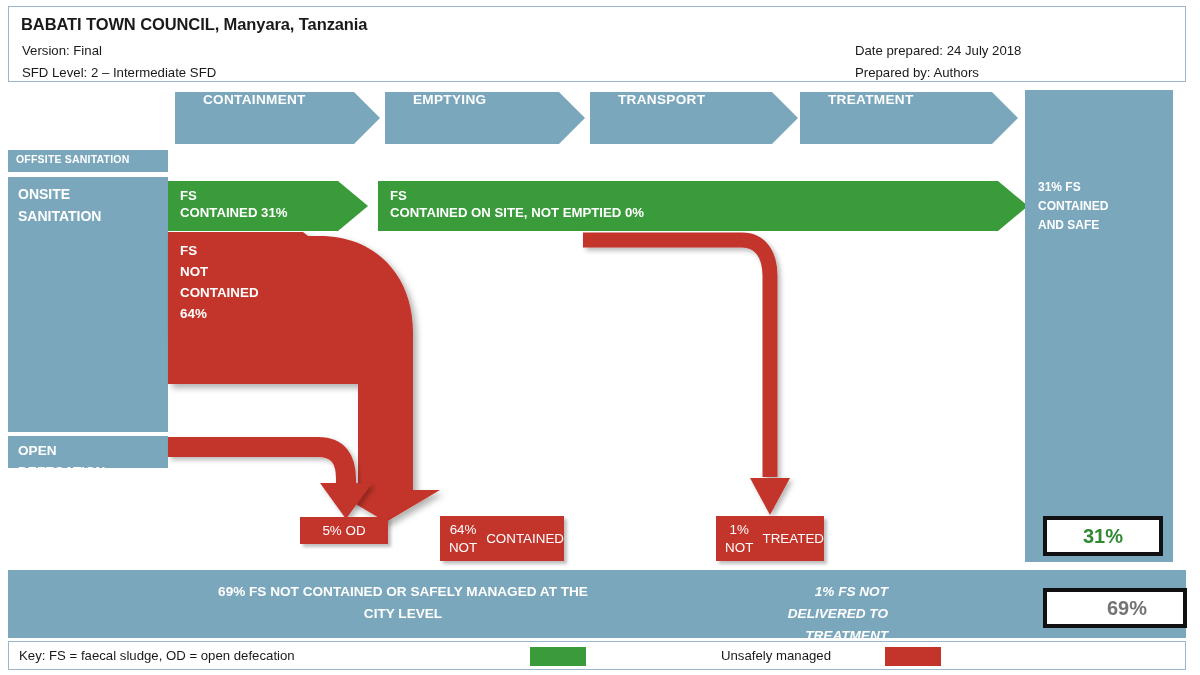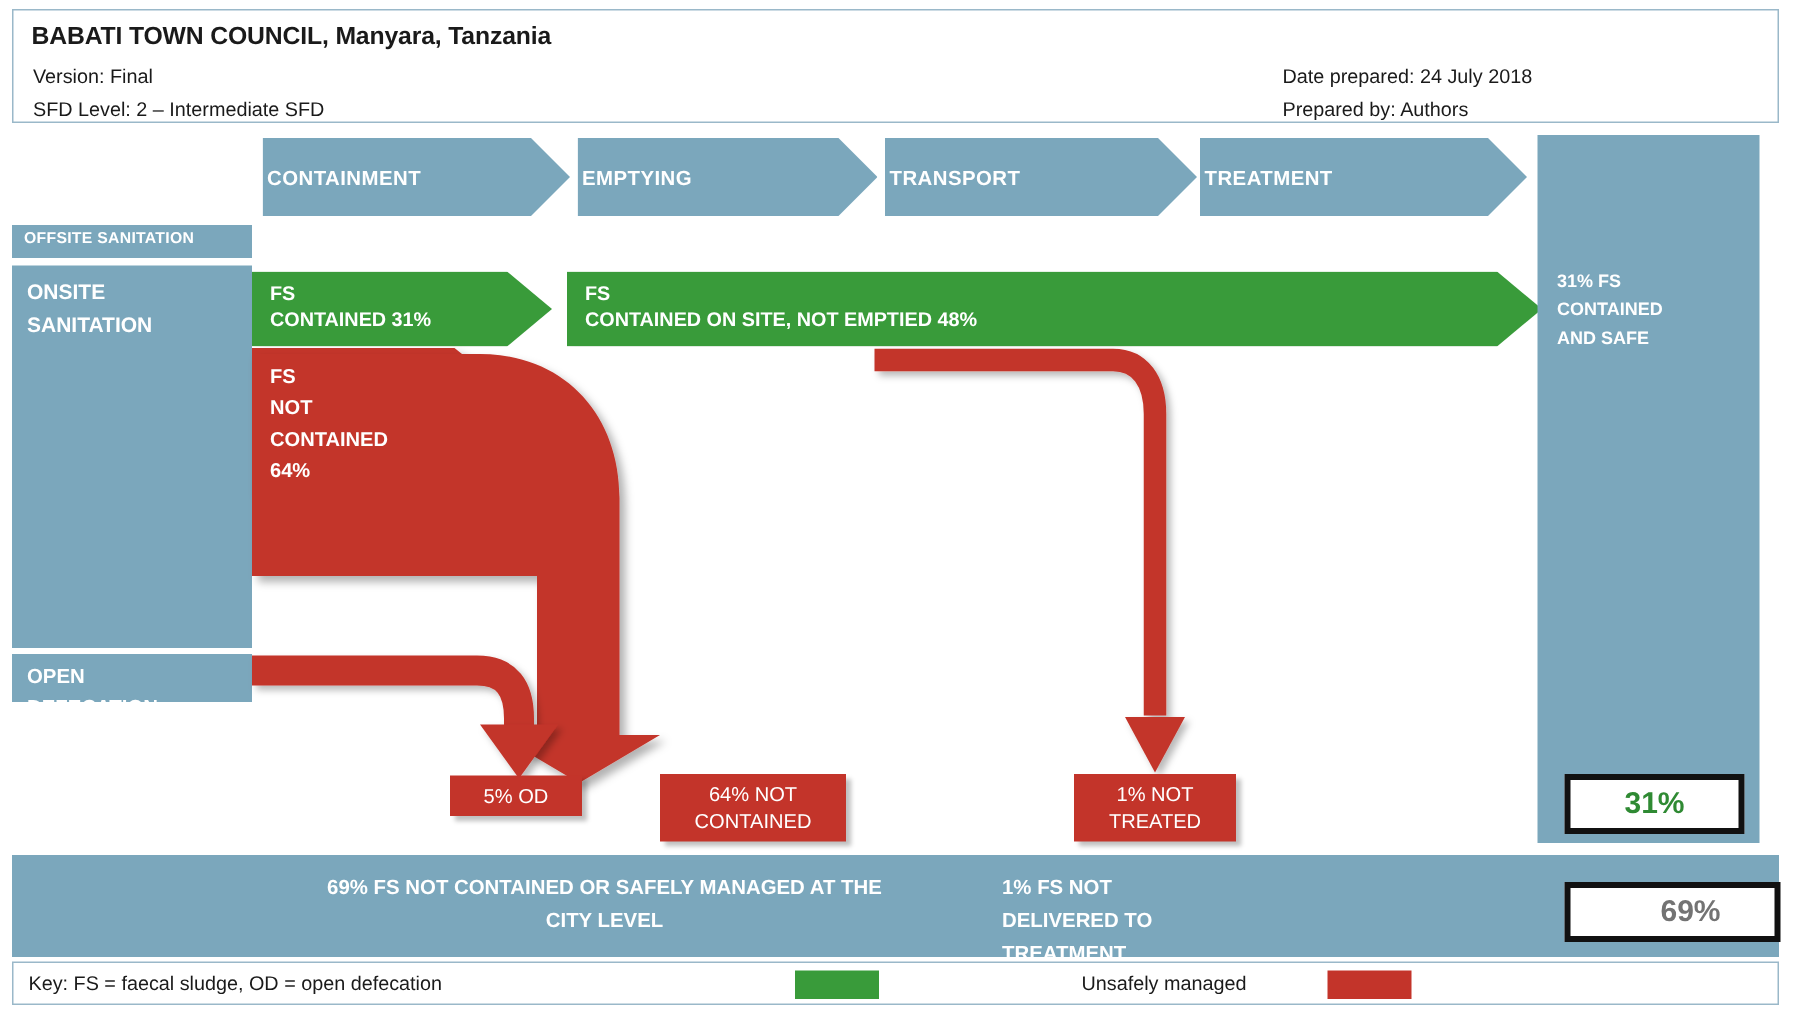--- a/index.html
+++ b/index.html
@@ -13,22 +13,22 @@
   .h-line{position:absolute;left:13px;font-size:13.2px;color:#1a1a1a;}
   .h-v{top:36px;} .h-s{top:58px;}
   .h-r{position:absolute;left:846px;font-size:13.2px;color:#1a1a1a;}
   .h-d{top:36px;} .h-p{top:58px;}
 
   
   .blue{position:absolute;background:#7ba7bc;box-sizing:border-box;}
   .blue-lbl{color:#ffffff;font-weight:bold;}
 
   
-  .stage{position:absolute;height:52px;background:#7ba7bc;display:flex;align-items:center;
-         box-sizing:border-box;padding-left:3px;
+  .stage{position:absolute;height:52px;background:#7ba7bc;display:flex;
+         box-sizing:border-box;padding-left:28px;
          clip-path:polygon(0 0, calc(100% - 26px) 0, 100% 50%, calc(100% - 26px) 100%, 0 100%);}
   .stage span{color:#ffffff;font-weight:bold;font-size:13.6px;letter-spacing:0.3px;}
 
   
   .flow{position:absolute;display:flex;box-sizing:border-box;}
   .flow .txt{color:#ffffff;font-weight:bold;font-size:13.2px;line-height:17px;padding:6px 0 0 12px;}
   .green{background:#399b3a;}
   .chev{clip-path:polygon(0 0, calc(100% - 30px) 0, 100% 50%, calc(100% - 30px) 100%, 0 100%);}
 
   .shadow{filter:drop-shadow(3px 3px 3px rgba(0,0,0,0.28));}
@@ -42,22 +42,22 @@
   .rcol{position:absolute;left:1025px;top:90px;width:148px;height:472px;background:#7ba7bc;}
   .rcol .lbl{position:absolute;left:13px;top:88px;color:#ffffff;font-weight:bold;font-size:12px;line-height:19px;}
   .pctbox{position:absolute;background:#ffffff;border:4px solid #111111;
           display:flex;align-items:center;justify-content:center;
           font-weight:bold;font-size:20px;}
 
   
   .sumbar{position:absolute;left:8px;top:570px;width:1178px;height:68px;background:#7ba7bc;}
   .sum1{position:absolute;left:110px;top:11px;width:570px;text-align:center;
         color:#ffffff;font-weight:bold;font-size:13.6px;line-height:22px;}
-  .sum2{position:absolute;left:660px;top:11px;width:220px;text-align:left;
-        color:#ffffff;font-weight:bold;font-size:13.6px;line-height:22px;}
+  .sum2{position:absolute;left:660px;top:11px;width:220px;text-align:right;
+        color:#ffffff;font-weight:bold;font-size:13.6px;line-height:22px;font-style:italic;}
 
   
   .keybar{position:absolute;left:8px;top:641px;width:1178px;height:29px;background:#ffffff;
           border:1px solid #9ab8c9;box-sizing:border-box;}
   .keytxt{position:absolute;font-size:13.2px;color:#1a1a1a;top:6px;}
   .swatch{position:absolute;top:5px;width:56px;height:19px;}
 </style>
 </head>
 <body>
 
@@ -129,21 +129,21 @@
   <div class="flow green chev shadow" style="left:168px;top:181px;width:200px;height:50px;">
     <div class="txt">
       <div>FS</div>
       <div>CONTAINED 31%</div>
     </div>
   </div>
 
   <div class="flow green chev shadow" style="left:378px;top:181px;width:650px;height:50px;">
     <div class="txt">
       <div>FS</div>
-      <div>CONTAINED ON SITE, NOT EMPTIED 48%</div>
+      <div>CONTAINED ON SITE, NOT EMPTIED 0%</div>
     </div>
   </div>
 
   <div style="position:absolute;left:180px;top:240px;color:#ffffff;font-weight:bold;font-size:13.4px;line-height:21px;">
     <div>FS</div>
     <div>NOT</div>
     <div>CONTAINED</div>
     <div>64%</div>
   </div>
 
@@ -159,26 +159,26 @@
 
   <svg style="position:absolute;left:168px;top:437px;width:215px;height:90px;overflow:visible;" viewBox="0 0 215 90">
     <path filter="url(#sh2)" d="M 0 10 L 150 10 C 170 10 178 22 178 42 L 178 52" stroke="#c3342a" stroke-width="20" fill="none"></path>
     <path filter="url(#sh2)" d="M 178 82 L 152 46 L 204 46 Z" fill="#c3342a"></path>
   </svg>
 
   <div class="obox" style="left:300px;top:517px;width:88px;height:27px;">
     <span>5% OD</span>
   </div>
 
-  <div class="obox" style="left:440px;top:516px;width:124px;height:45px;flex-direction:column;">
+  <div class="obox" style="left:440px;top:516px;width:124px;height:45px;flex-direction:row;">
     <span>64% NOT</span>
     <span>CONTAINED</span>
   </div>
 
-  <div class="obox" style="left:716px;top:516px;width:108px;height:45px;flex-direction:column;">
+  <div class="obox" style="left:716px;top:516px;width:108px;height:45px;flex-direction:row;">
     <span>1% NOT</span>
     <span>TREATED</span>
   </div>
 
   <div class="rcol">
     <div class="lbl">
       <div>31% FS</div>
       <div>CONTAINED</div>
       <div>AND SAFE</div>
     </div>

